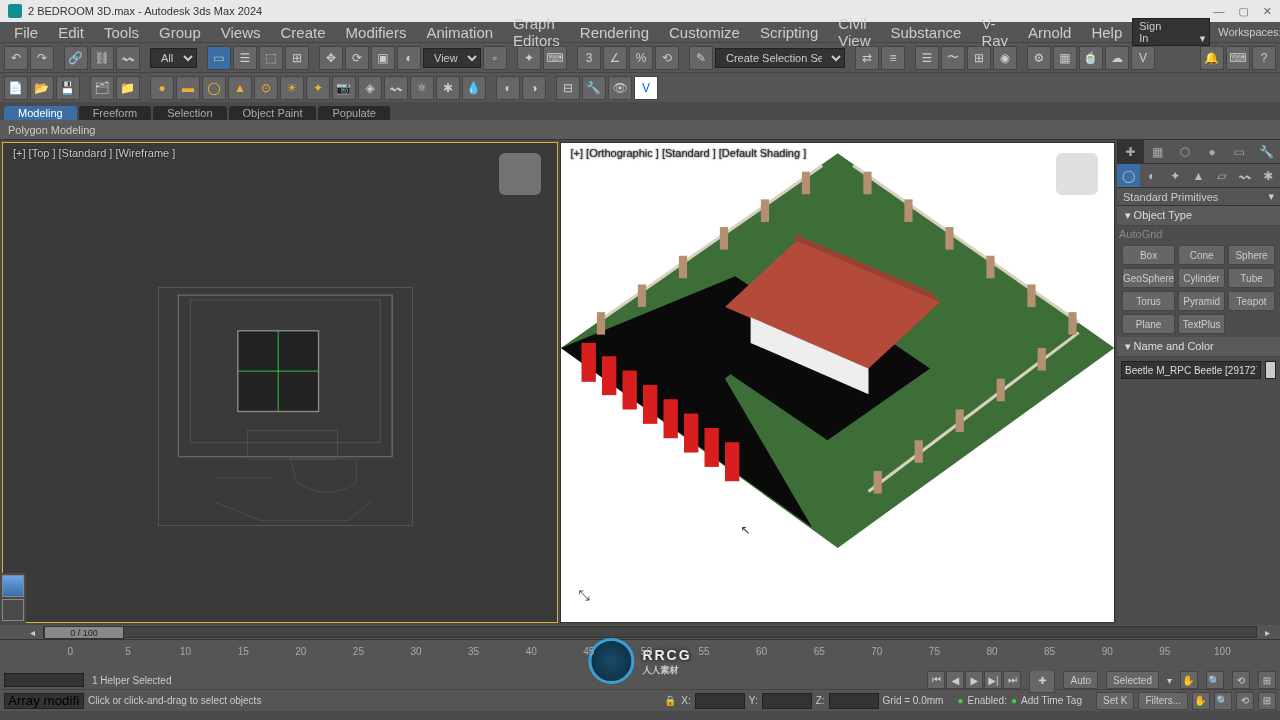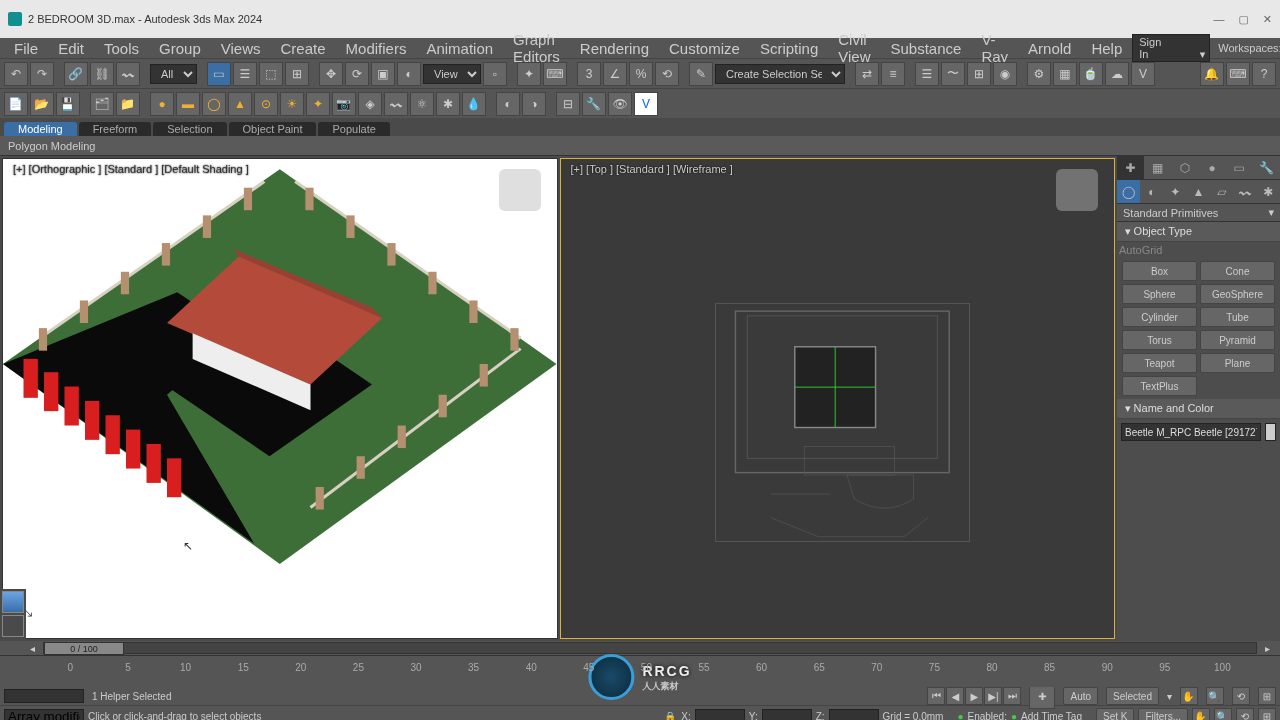--- a/index.html
+++ b/index.html
@@ -1,18 +1,18 @@
 <!DOCTYPE html>
 <html><head>
 <meta charset="utf-8">
 <style>
 * { margin: 0; padding: 0; box-sizing: border-box; font-family: 'Segoe UI', Arial, sans-serif; }
 body { background: #4a4a4a; width: 1280px; height: 720px; overflow: hidden; user-select: none; }
 
-.titlebar { height: 38px; background: #e8e8e8; display: flex; align-items: center; padding: 0 8px; color: #333; font-size: 11px; }
+.titlebar { height: 22px; background: #e8e8e8; display: flex; align-items: center; padding: 0 8px; color: #333; font-size: 11px; }
 .titlebar .icon { width: 14px; height: 14px; background: #0f8f8f; margin-right: 6px; border-radius: 2px; }
 .titlebar .win-controls { margin-left: auto; display: flex; gap: 14px; color: #666; }
 
 .menubar { height: 20px; background: #555; display: flex; align-items: center; padding: 0 4px; }
 .menubar .item { padding: 2px 10px; color: #ccc; font-size: 15px; cursor: pointer; }
 .menubar .right { margin-left: auto; display: flex; align-items: center; gap: 8px; }
 .signin { background: #333; color: #ccc; border: 1px solid #222; padding: 1px 48px 1px 6px; font-size: 11px; position: relative; }
 .signin::after { content: "▾"; position: absolute; right: 4px; }
 .workspace-label { color: #ccc; font-size: 11px; }
 .workspace-sel { background: #333; color: #ccc; border: 1px solid #222; padding: 1px 30px 2px 4px; font-size: 12px; }
@@ -46,21 +46,21 @@
 .rp-tabs { display: flex; height: 24px; background: #555; border-bottom: 1px solid #333; }
 .rp-tab { flex: 1; display: flex; align-items: center; justify-content: center; color: #aaa; font-size: 12px; cursor: pointer; }
 .rp-tab.active { background: #333; }
 .rp-subtabs { display: flex; height: 24px; background: #555; border-bottom: 1px solid #333; }
 .rp-subtab { flex: 1; display: flex; align-items: center; justify-content: center; color: #bbb; font-size: 12px; }
 .rp-subtab.active { background: #3a6ea5; }
 .rp-dropdown { background: #555; color: #ccc; padding: 2px 6px; font-size: 11px; border-bottom: 1px solid #333; display:flex; justify-content:space-between;align-items:flex-end; }
 .rollout-hdr { background: #5a5a5a; color: #ddd; padding: 3px 8px; font-size: 11px; border-bottom: 1px solid #444; }
 .rollout-hdr::before { content: "▾ "; }
 .auto-grid { text-align: left; color: #888; font-size: 11px; padding: 2px; }
-.prim-grid { display: grid; grid-template-columns: 1fr 1fr; gap: 3px; padding: 3px 5px; }
+.prim-grid { display: grid; grid-template-columns: 1fr 1fr 1fr; gap: 3px; padding: 3px 5px; }
 .prim-btn { background: #666; color: #ccc; border: 1px solid #444; height: 20px; font-size: 10px; display: flex; align-items: center; justify-content: center; cursor: pointer; border-radius: 2px; }
 .name-row { padding: 4px; display: flex; gap: 4px; }
 .name-input { flex: 1; background: #333; color: #ddd; border: 1px solid #222; padding: 1px 3px; font-size: 10px; height: 18px; }
 .color-swatch { width: 18px; height: 18px; background: #ccc; border: 1px solid #222; }
 
 .timeline-strip { height: 14px; background: #555; display: flex; align-items: center; font-size: 10px; color: #ccc; }
 .slider-track { flex: 1; margin: 0 8px; height: 12px; background: #444; position: relative; border: 1px solid #333; }
 .slider-thumb { position: absolute; left: 0; top: -1px; width: 80px; height: 13px; background: #888; border: 1px solid #333; display:flex; align-items:center; justify-content:center; font-size:9px; color:#222; }
 
 .time-ruler { height: 32px; background: #555; position: relative; border-top: 1px solid #333; }
@@ -216,20 +216,36 @@
   <span>Polygon Modeling</span>
 </div>
 
 <div class="workspace">
   <div class="viewports">
     <div class="vp-toggle">
       <div class="cell selected"></div>
       <div class="cell"></div>
     </div>
 
+    <div class="viewport vp-left active">
+      <div class="vp-label">[+] [Top ] [Standard ] [Wireframe ]</div>
+      <div class="vp-cube"></div>
+      <svg class="plan-art" viewBox="0 0 100 100">
+        <rect x="5" y="3" width="90" height="68" fill="none" stroke="#666" stroke-width="0.6"></rect>
+        <rect x="10" y="5" width="80" height="60" fill="none" stroke="#555" stroke-width="0.4"></rect>
+        <rect x="30" y="18" width="34" height="34" fill="#222" stroke="#888" stroke-width="0.6"></rect>
+        <line x1="30" y1="35" x2="64" y2="35" stroke="#3c3" stroke-width="0.4"></line>
+        <line x1="47" y1="18" x2="47" y2="52" stroke="#3c3" stroke-width="0.4"></line>
+        <rect x="34" y="60" width="38" height="12" fill="none" stroke="#555" stroke-width="0.3"></rect>
+        <line x1="20" y1="80" x2="45" y2="80" stroke="#555" stroke-width="0.3"></line>
+        <path d="M52 72 L80 72 L80 82 Q68 90 55 82 Z" fill="none" stroke="#555" stroke-width="0.3"></path>
+        <path d="M20 90 L40 98 L76 98 L86 90" fill="none" stroke="#555" stroke-width="0.3"></path>
+      </svg>
+    </div>
+
     <div class="viewport vp-right">
       <div class="vp-label" style="color:#333">[+] [Orthographic ] [Standard ] [Default Shading ]</div>
       <div class="vp-cube" style="background:rgba(150,150,150,.3)"></div>
       <svg class="ortho-art" viewBox="0 0 540 485">
 
         <polygon points="270,10 540,200 270,395 0,200" fill="#3d6e38"></polygon>
 
         <polygon points="0,200 245,375 160,230 230,170 170,130" fill="#0a0a0a"></polygon>
         <polygon points="150,215 260,290 360,220 250,145" fill="#0a0a0a"></polygon>
 
@@ -270,36 +286,20 @@
           <rect x="60" y="222" width="14" height="38"></rect>
             <rect x="80" y="236" width="14" height="38"></rect>
           <rect x="100" y="250" width="14" height="38"></rect>
             <rect x="120" y="264" width="14" height="38"></rect>
           <rect x="140" y="278" width="14" height="38"></rect>
             <rect x="160" y="292" width="14" height="38"></rect>
         </g>
       </svg>
       <div class="vp-axis">⤡</div>
       <div style="position:absolute;left:180px;top:380px;font-size:12px;color:#333;">↖</div>
-    </div>
-
-    <div class="viewport vp-left active">
-      <div class="vp-label">[+] [Top ] [Standard ] [Wireframe ]</div>
-      <div class="vp-cube"></div>
-      <svg class="plan-art" viewBox="0 0 100 100">
-        <rect x="5" y="3" width="90" height="68" fill="none" stroke="#666" stroke-width="0.6"></rect>
-        <rect x="10" y="5" width="80" height="60" fill="none" stroke="#555" stroke-width="0.4"></rect>
-        <rect x="30" y="18" width="34" height="34" fill="#222" stroke="#888" stroke-width="0.6"></rect>
-        <line x1="30" y1="35" x2="64" y2="35" stroke="#3c3" stroke-width="0.4"></line>
-        <line x1="47" y1="18" x2="47" y2="52" stroke="#3c3" stroke-width="0.4"></line>
-        <rect x="34" y="60" width="38" height="12" fill="none" stroke="#555" stroke-width="0.3"></rect>
-        <line x1="20" y1="80" x2="45" y2="80" stroke="#555" stroke-width="0.3"></line>
-        <path d="M52 72 L80 72 L80 82 Q68 90 55 82 Z" fill="none" stroke="#555" stroke-width="0.3"></path>
-        <path d="M20 90 L40 98 L76 98 L86 90" fill="none" stroke="#555" stroke-width="0.3"></path>
-      </svg>
     </div>
   </div>
 
   <div class="right-panel">
     <div class="rp-tabs">
       <div class="rp-tab active">✚</div>
       <div class="rp-tab">▦</div>
       <div class="rp-tab">⬡</div>
       <div class="rp-tab">●</div>
       <div class="rp-tab">▭</div>

